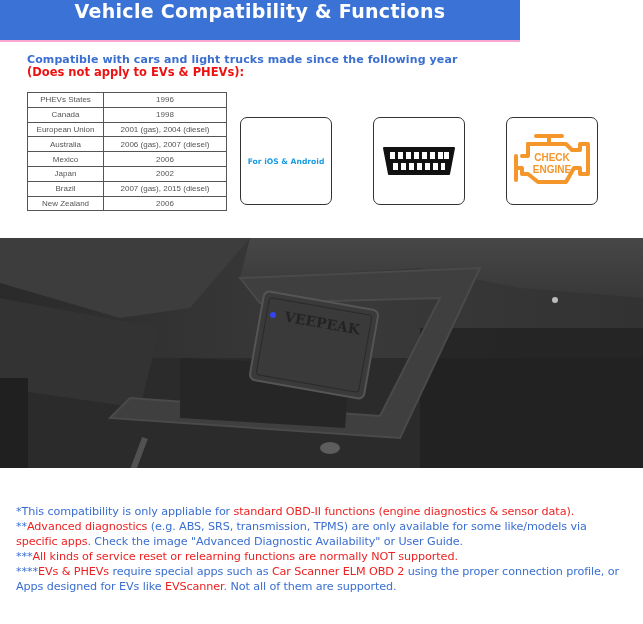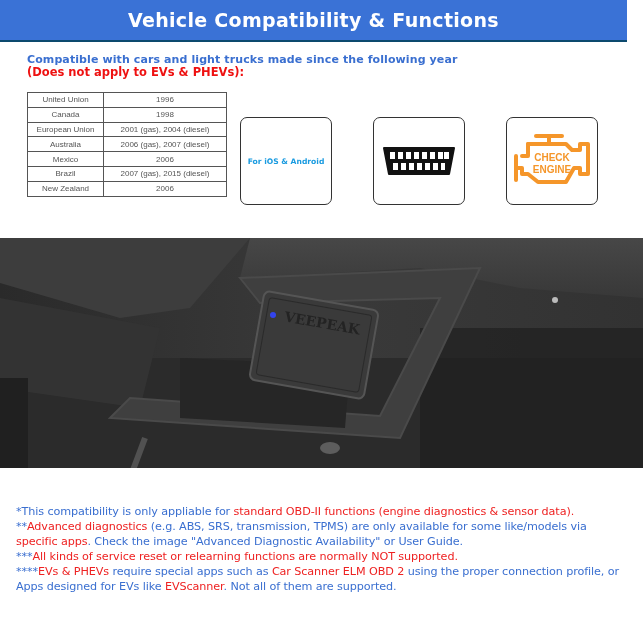--- a/index.html
+++ b/index.html
@@ -1,23 +1,23 @@
 <!DOCTYPE html>
 <html><head>
 <meta charset="utf-8">
 <style>
   * { box-sizing: border-box; margin: 0; padding: 0; }
   html, body { width: 643px; height: 624px; background: #ffffff; overflow: hidden; }
   body { position: relative; font-family: "DejaVu Sans", sans-serif; }
 
   .banner {
-    position: absolute; left: 0; top: 0; width: 627px; height: 42px;
+    position: absolute; left: 0; top: 0; width: 520px; height: 42px;
     background: #3a72d6;
-    display: flex; align-items: center; justify-content: center;
-    border-bottom: 2px solid #0c4a6e;
+    display: flex; justify-content: center;
+    border-bottom: 2px solid #f9a8d4;
   }
   .banner-title {
     color: #ffffff; font-family: "DejaVu Sans", sans-serif; font-weight: bold;
     font-size: 19px; letter-spacing: 0.3px;
   }
 
   .intro { position: absolute; left: 27px; top: 53px; width: 600px; }
   .intro-line1 { color: #3a6fd0; font-weight: bold; font-size: 11px; line-height: 13px; letter-spacing: 0.1px; }
   .intro-line2 { color: #ee1111; font-weight: bold; font-size: 11.5px; line-height: 13px; }
 
@@ -65,38 +65,42 @@
 </header>
 
 <section class="intro">
   <div class="intro-line1">Compatible with cars and light trucks made since the following year</div>
   <div class="intro-line2">(Does not apply to EVs &amp; PHEVs):</div>
 </section>
 
 <table class="compat-table">
   <tbody>
     <tr>
-      <td class="country">United Union</td>
+      <td class="country">PHEVs States</td>
       <td class="year">1996</td>
     </tr>
     <tr>
       <td class="country">Canada</td>
       <td class="year">1998</td>
     </tr>
     <tr>
       <td class="country">European Union</td>
       <td class="year">2001 (gas), 2004 (diesel)</td>
     </tr>
     <tr>
       <td class="country">Australia</td>
       <td class="year">2006 (gas), 2007 (diesel)</td>
     </tr>
     <tr>
       <td class="country">Mexico</td>
       <td class="year">2006</td>
+    </tr>
+    <tr>
+      <td class="country">Japan</td>
+      <td class="year">2002</td>
     </tr>
     <tr>
       <td class="country">Brazil</td>
       <td class="year">2007 (gas), 2015 (diesel)</td>
     </tr>
     <tr>
       <td class="country">New Zealand</td>
       <td class="year">2006</td>
     </tr>
   </tbody>

